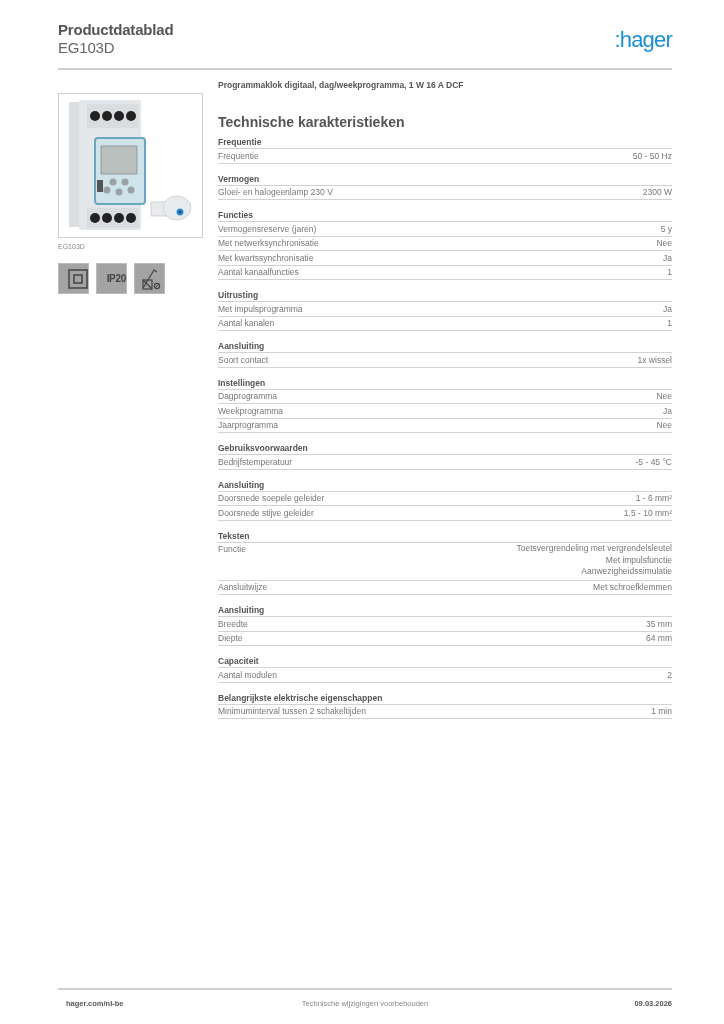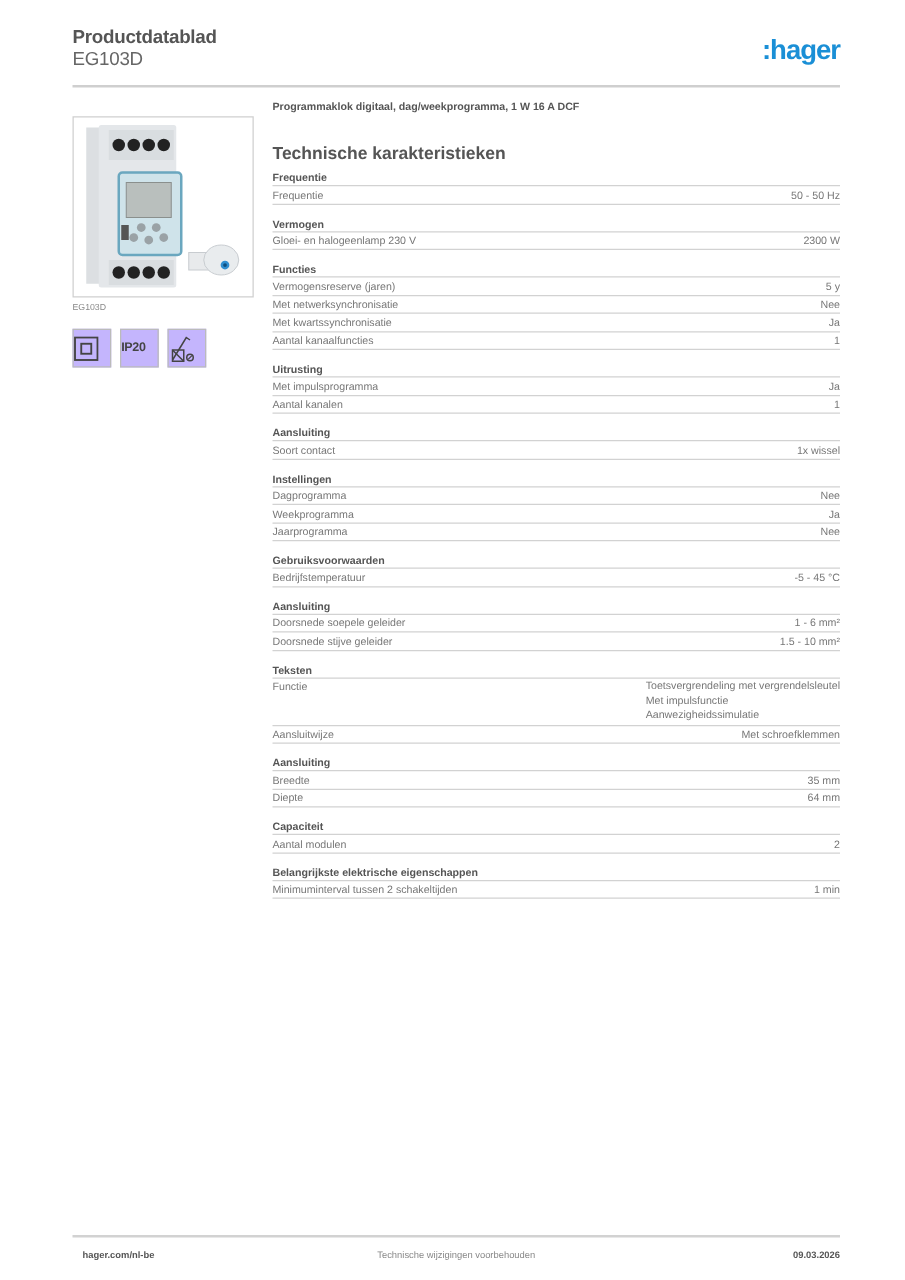--- a/index.html
+++ b/index.html
@@ -2,38 +2,38 @@
 <html><head>
 <meta charset="utf-8">
 <style>
   * { box-sizing: border-box; margin: 0; padding: 0; }
   html, body { width: 724px; height: 1024px; background: #ffffff; overflow: hidden; }
   body { position: relative; font-family: "Liberation Sans", sans-serif; color: #555; }
 
   .header { position: absolute; left: 58px; top: 21px; width: 614px; height: 48px; }
   .doc-title { position: absolute; left: 0; top: 0; font-size: 15px; font-weight: bold; color: #555; letter-spacing: -0.2px; }
   .doc-code { position: absolute; left: 0; top: 18px; font-size: 15px; color: #666; letter-spacing: -0.2px; }
-  .logo { position: absolute; right: 0; top: 6px; font-size: 22px; font-weight: bold; color: #1a8fd6; letter-spacing: -0.8px; }
+  .logo { position: absolute; right: 0; top: 6px; font-size: 22px; font-weight: normal; color: #1a8fd6; letter-spacing: -0.8px; }
   .header-rule { position: absolute; left: 58px; top: 68px; width: 614px; height: 2px; background: #cfcfcf; }
 
   .product-image { position: absolute; left: 58px; top: 93px; width: 145px; height: 145px; border: 1px solid #cfcfcf; background: #fff; overflow: hidden; }
   .image-caption { position: absolute; left: 58px; top: 243px; font-size: 7px; color: #888; }
 
   .icon-row { position: absolute; left: 58px; top: 263px; display: flex; gap: 7px; }
-  .icon-box { width: 31px; height: 31px; border: 1px solid #bbb; display: flex; align-items: center; justify-content: flex-start; background: #c4b5fd; }
+  .icon-box { width: 31px; height: 31px; border: 1px solid #bbb; display: flex; align-items: center; justify-content: flex-end; background: #a3a3a3; }
   .ip-label { font-size: 10px; font-weight: bold; color: #444; letter-spacing: -0.3px; }
 
   .content { position: absolute; left: 218px; top: 80px; width: 454px; }
   .product-desc { font-size: 8.5px; font-weight: bold; color: #555; height: 34px; }
   .tech-title { font-size: 14px; font-weight: bold; color: #555; height: 22px; }
 
   .section { margin-bottom: 9px; }
   .section-head { font-size: 8.5px; font-weight: bold; color: #555; height: 13px; line-height: 12px; border-bottom: 1.5px solid #d2d2d2; }
   .row { display: flex; justify-content: space-between; align-items: flex-start; font-size: 8.5px; color: #777; border-bottom: 1.5px solid #d2d2d2; min-height: 14.5px; line-height: 13px; padding-top: 0.5px; }
-  .row .val { }
+  .row .val { text-align: right; }
   .row .val div { line-height: 11.5px; }
   .row.multi { padding-bottom: 2px; }
 
   .footer-rule { position: absolute; left: 58px; top: 988px; width: 614px; height: 1.5px; background: #d2d2d2; }
   .footer { position: absolute; left: 58px; top: 999px; width: 614px; font-size: 7.5px; color: #555; }
   .footer .left { position: absolute; left: 8px; top: 0; font-weight: bold; }
   .footer .center { position: absolute; left: 0; right: 0; top: 0; text-align: center; color: #888; }
   .footer .right { position: absolute; right: 0; top: 0; font-weight: bold; }
 </style>
 </head>

